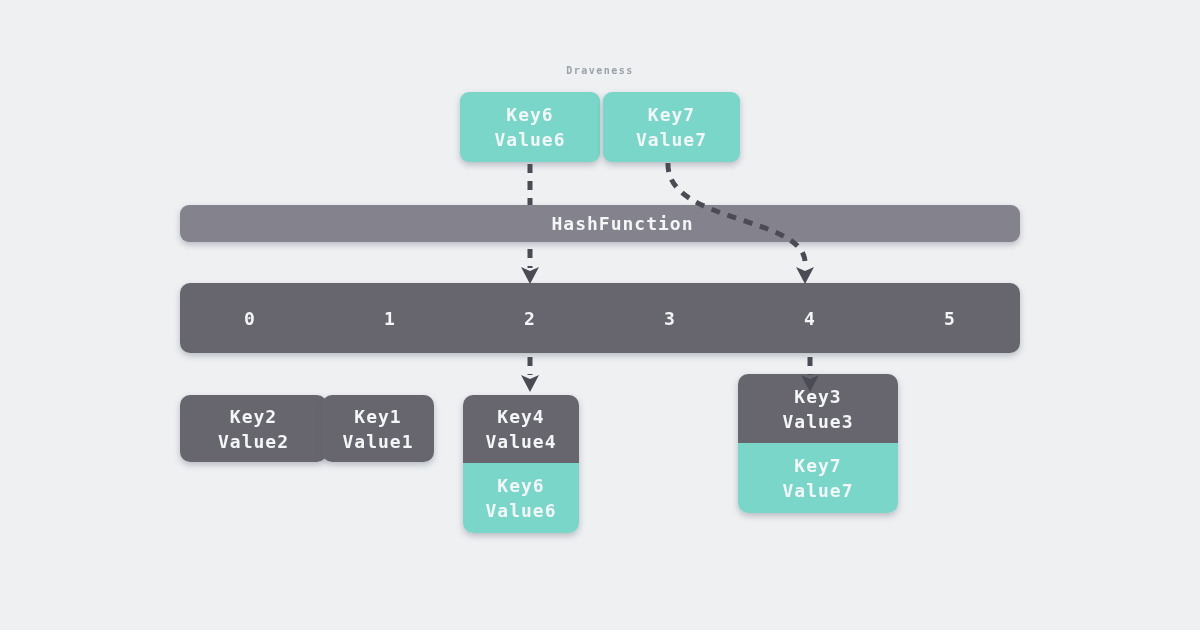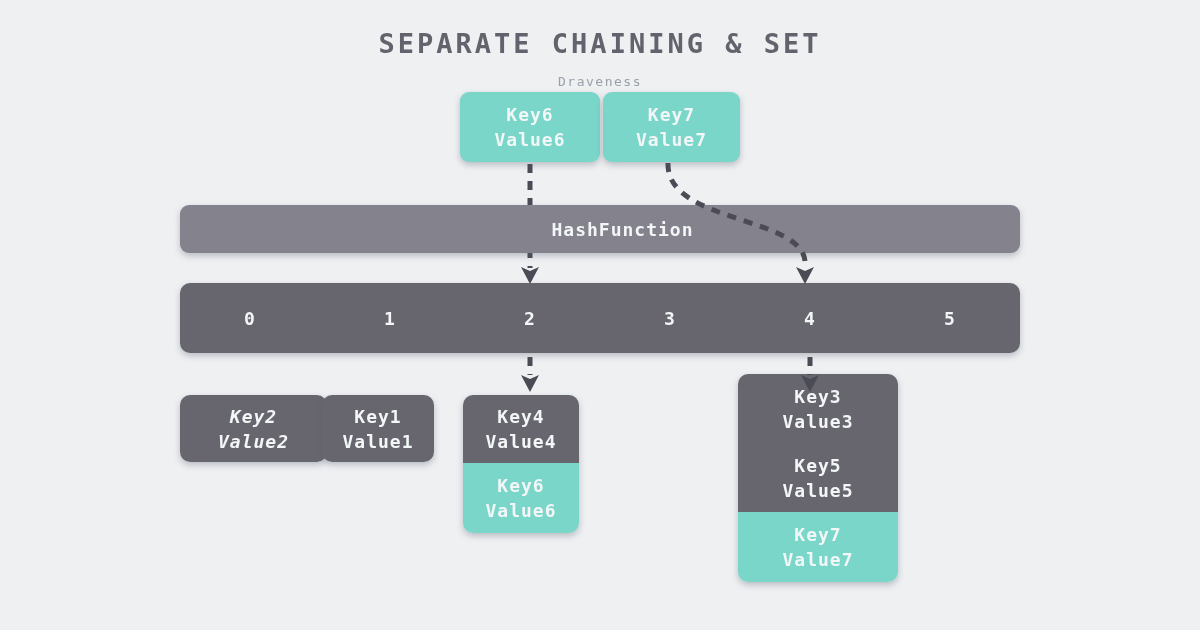--- a/index.html
+++ b/index.html
@@ -20,41 +20,41 @@
     overflow: hidden;
   }
   .canvas { position:relative; width:1200px; height:630px; background:var(--bg); }
 
   .title {
     position:absolute; left:0; right:0; top:28px;
     text-align:center; font-size:27px; font-weight:bold;
     letter-spacing:3px; color:var(--title);
   }
   .subtitle {
-    position:absolute; left:0; right:0; top:74px;
-    text-align:center; font-size:13px; font-weight:normal;
+    position:absolute; left:0; right:0; top:65px;
+    text-align:center; font-size:10px; font-weight:bold;
     letter-spacing:1.5px; color:var(--subtitle);
   }
 
   .kv-box {
     position:absolute; border-radius:9px;
     background: var(--teal);
     box-shadow: 0 3px 6px rgba(88,94,110,0.35);
     display:flex; flex-direction:column; align-items:center; justify-content:center;
     color: var(--text-light); font-weight:bold; font-size:18px;
     letter-spacing:1px; line-height:25px; text-align:center;
   }
 
   .bar {
     position:absolute; left:180px; width:840px; border-radius:9px;
     box-shadow: 0 3px 6px rgba(88,94,110,0.35);
     color: var(--text-light); font-weight:bold; font-size:18px; letter-spacing:1px;
   }
   .hash-bar {
-    top:205px; height:48px; background:var(--graybar);
+    top:205px; height:37px; background:var(--graybar);
     display:flex; align-items:center; justify-content:center;padding-left:45px;
   }
   .bucket-bar {
     top:283px; height:70px; background:var(--slate);
     display:flex; border-radius:10px;
   }
   .bucket-cell { flex:1; display:flex; align-items:center; justify-content:center; }
 
   .chain-col {
     position:absolute; border-radius:10px; overflow:hidden;
@@ -78,21 +78,20 @@
     stroke: var(--arrow); stroke-width:5; fill:none;
     stroke-dasharray: 9 8;
   }
   svg.arrow-layer .head { fill: var(--arrow); stroke:none; }
 </style>
 </head>
 <body>
 
 <div class="canvas">
 
-  <div class="title">SEPARATE CHAINING &amp; SET</div>
   <div class="subtitle">Draveness</div>
 
   <svg class="arrow-layer" viewBox="0 0 1200 630">
     <g>
       <line class="dash" x1="530" y1="164" x2="530" y2="268"></line>
       <polygon class="head" points="530,284 521,267 530,271 539,267"></polygon>
     </g>
   </svg>
 
   <div class="kv-box" style="left:460px; top:92px; width:140px; height:70px;">
@@ -122,21 +121,21 @@
         <span>3</span>
       </div>
     <div class="bucket-cell">
         <span>4</span>
       </div>
     <div class="bucket-cell">
         <span>5</span>
       </div>
   </div>
 
-  <div class="chain-col" style="left:180px; top:395px; width:147px;font-style:italic;">
+  <div class="chain-col" style="left:180px; top:395px; width:147px;">
     <div class="entry dark" style="height:67px;">
       <span>Key2</span>
       <span>Value2</span>
     </div>
   </div>
 
   <div class="chain-col" style="left:322px; top:395px; width:112px;">
     <div class="entry dark" style="height:67px;">
       <span>Key1</span>
       <span>Value1</span>
@@ -152,24 +151,20 @@
       <span>Key6</span>
       <span>Value6</span>
     </div>
   </div>
 
   <div class="chain-col" style="left:738px; top:374px; width:160px;">
     <div class="entry dark" style="height:69px;">
       <span>Key3</span>
       <span>Value3</span>
     </div>
-    <div class="entry dark" style="height:69px;">
-      <span>Key5</span>
-      <span>Value5</span>
-    </div>
     <div class="entry teal" style="height:70px;">
       <span>Key7</span>
       <span>Value7</span>
     </div>
   </div>
 
   <svg class="arrow-layer" viewBox="0 0 1200 630">
     <g>
       <path class="dash" d="M 668 163 C 666 225, 810 215, 805 266"></path>
       <polygon class="head" points="805,284 796,267 805,271 814,267"></polygon>

